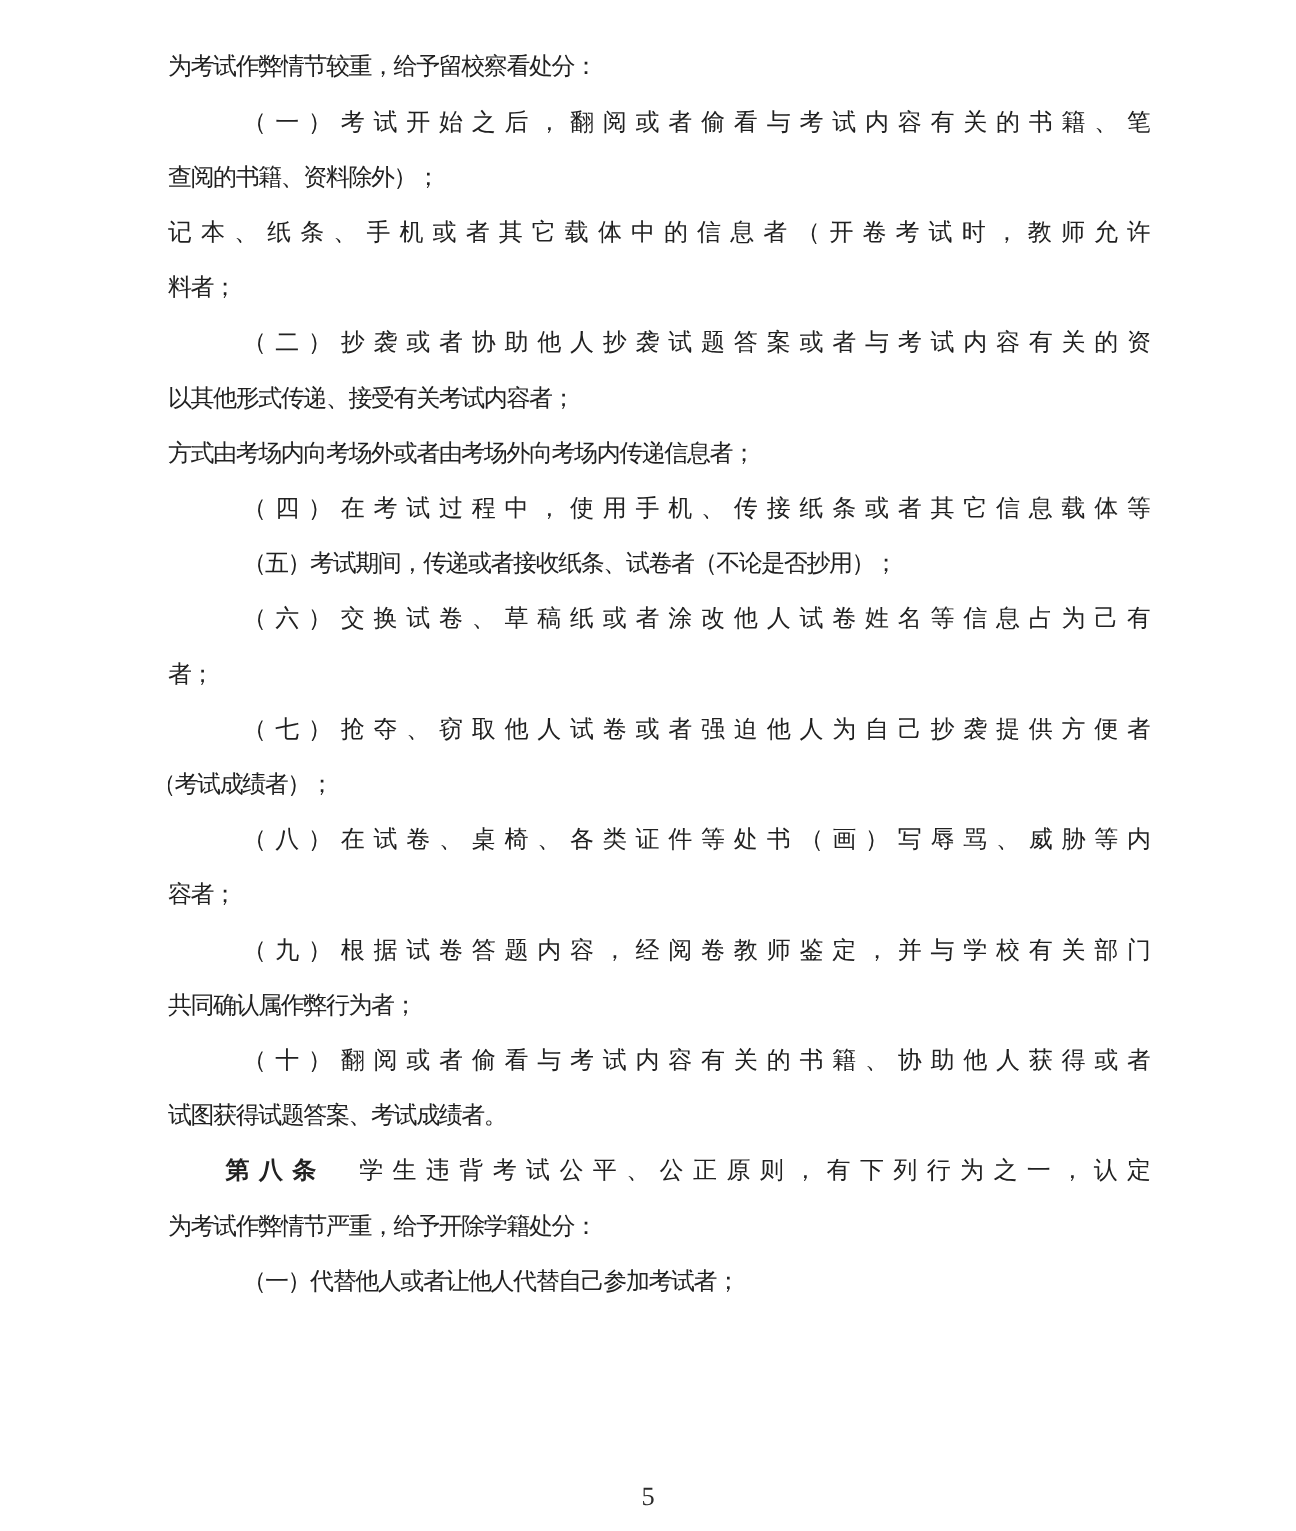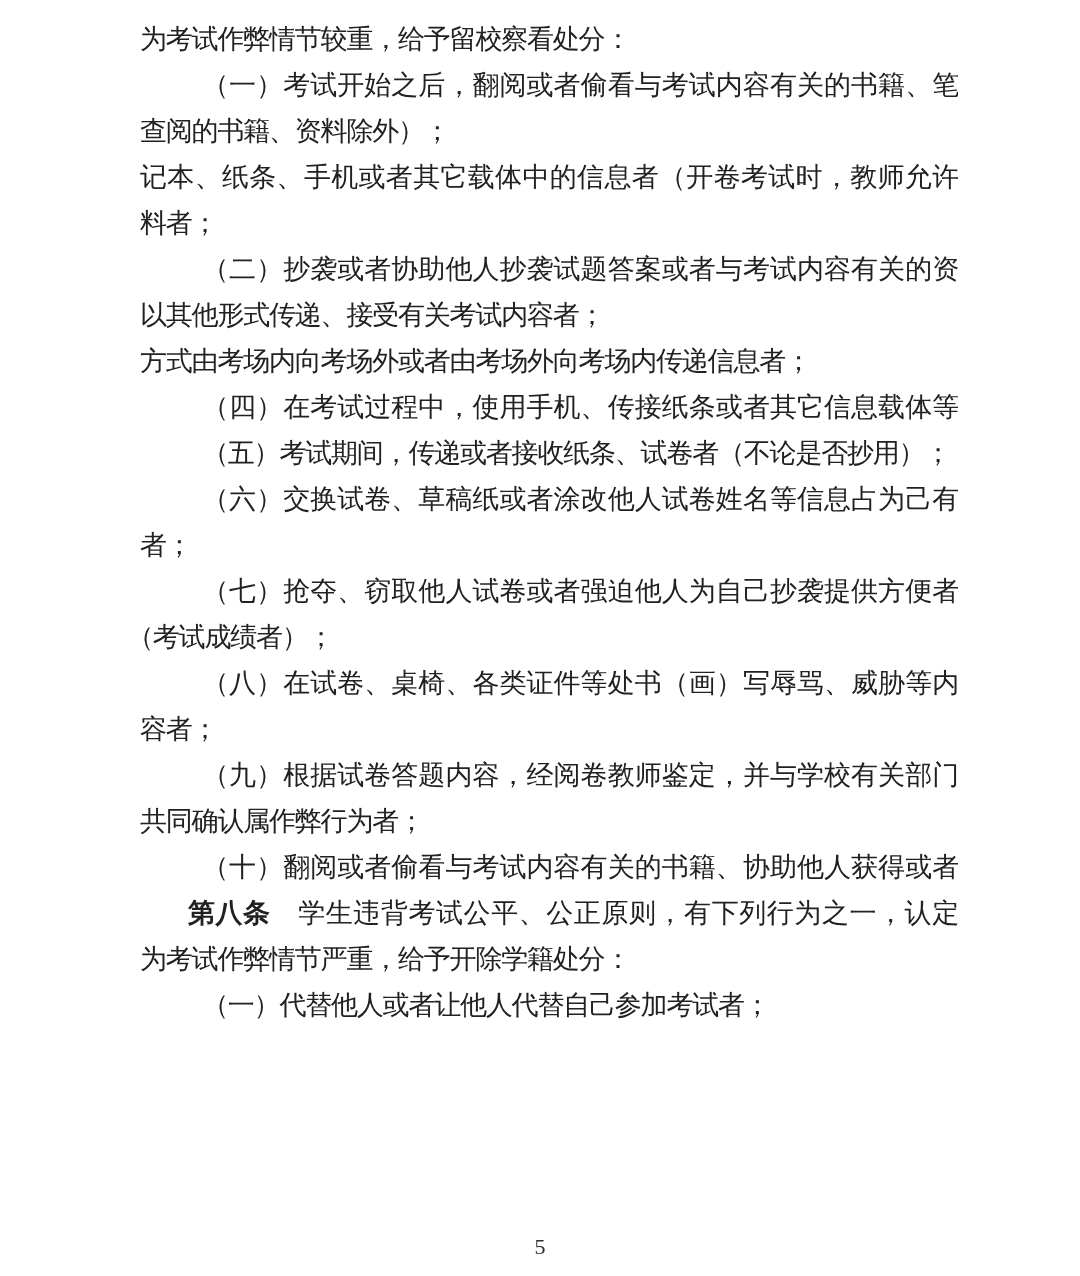--- a/index.html
+++ b/index.html
@@ -17,24 +17,24 @@
   .page {
     position: absolute;
     left: 0; top: 0;
     width: 1080px;
     height: 1276px;
     background: #ffffff;
   }
   .doc-body {
     position: absolute;
     left: 140px;
-    top: 16px;
+    top: 33px;
     width: 818px;
     color: #212121;
-    font-size: 27px;
+    font-size: 20px;
     line-height: 46px;
     letter-spacing: -1.2px;
     font-weight: 500;
   }
   .line {
     height: 46px;
     overflow: hidden;
     text-align: left;
     white-space: nowrap;
   }
@@ -79,20 +79,21 @@
       <div class="line indent">（五）考试期间，传递或者接收纸条、试卷者（不论是否抄用）；</div>
       <div class="line indent full">（六）交换试卷、草稿纸或者涂改他人试卷姓名等信息占为己有</div>
       <div class="line">者；</div>
       <div class="line indent full">（七）抢夺、窃取他人试卷或者强迫他人为自己抄袭提供方便者</div>
       <div class="line hang">（考试成绩者）；</div>
       <div class="line indent full">（八）在试卷、桌椅、各类证件等处书（画）写辱骂、威胁等内</div>
       <div class="line">容者；</div>
       <div class="line indent full">（九）根据试卷答题内容，经阅卷教师鉴定，并与学校有关部门</div>
       <div class="line">共同确认属作弊行为者；</div>
       <div class="line indent full">（十）翻阅或者偷看与考试内容有关的书籍、协助他人获得或者</div>
+      <div class="line">试图获得试题答案、考试成绩者。</div>
       <div class="line indent8 full"><b>第八条</b>　学生违背考试公平、公正原则，有下列行为之一，认定</div>
       <div class="line">为考试作弊情节严重，给予开除学籍处分：</div>
       <div class="line indent">（一）代替他人或者让他人代替自己参加考试者；</div>
     </div>
   <div class="footer">
     <span>5</span>
   </div>
 </main>
 
 </body></html>

